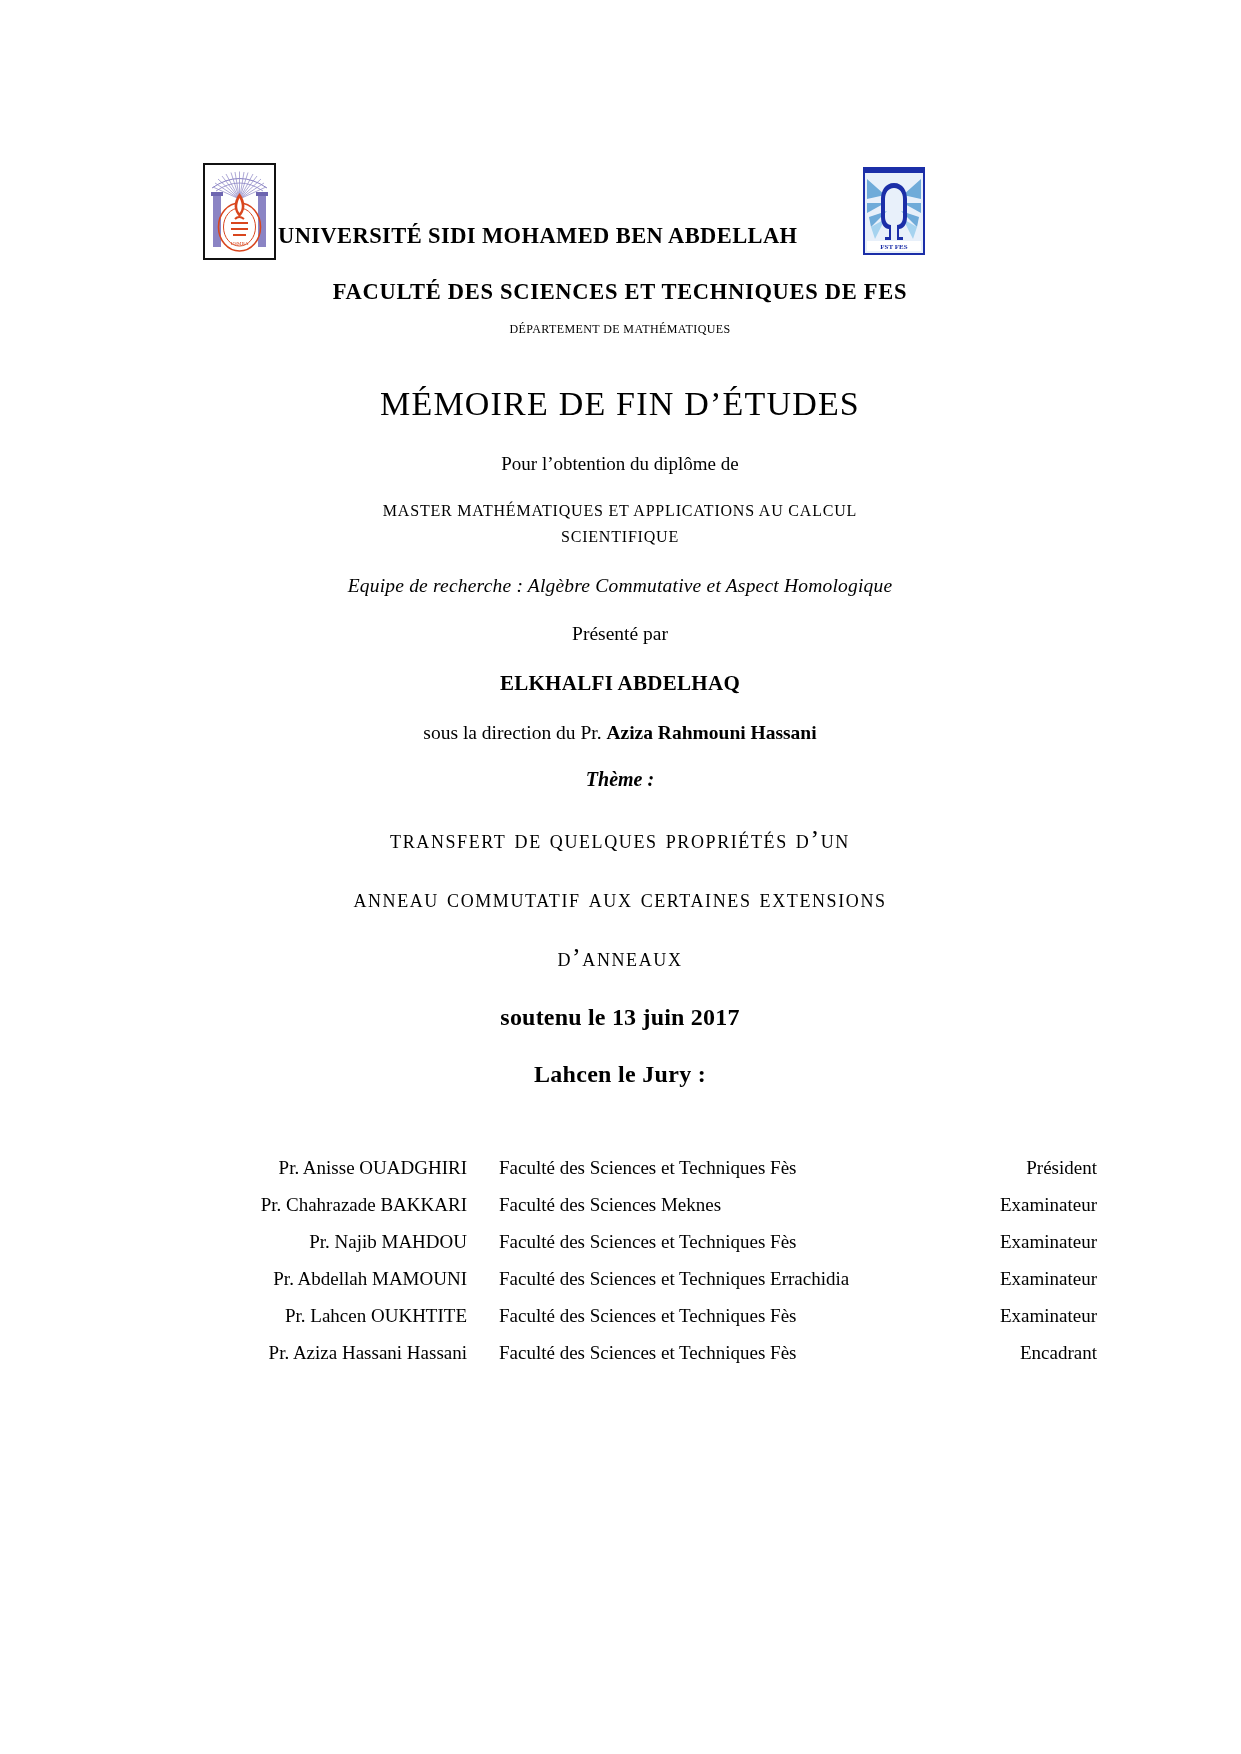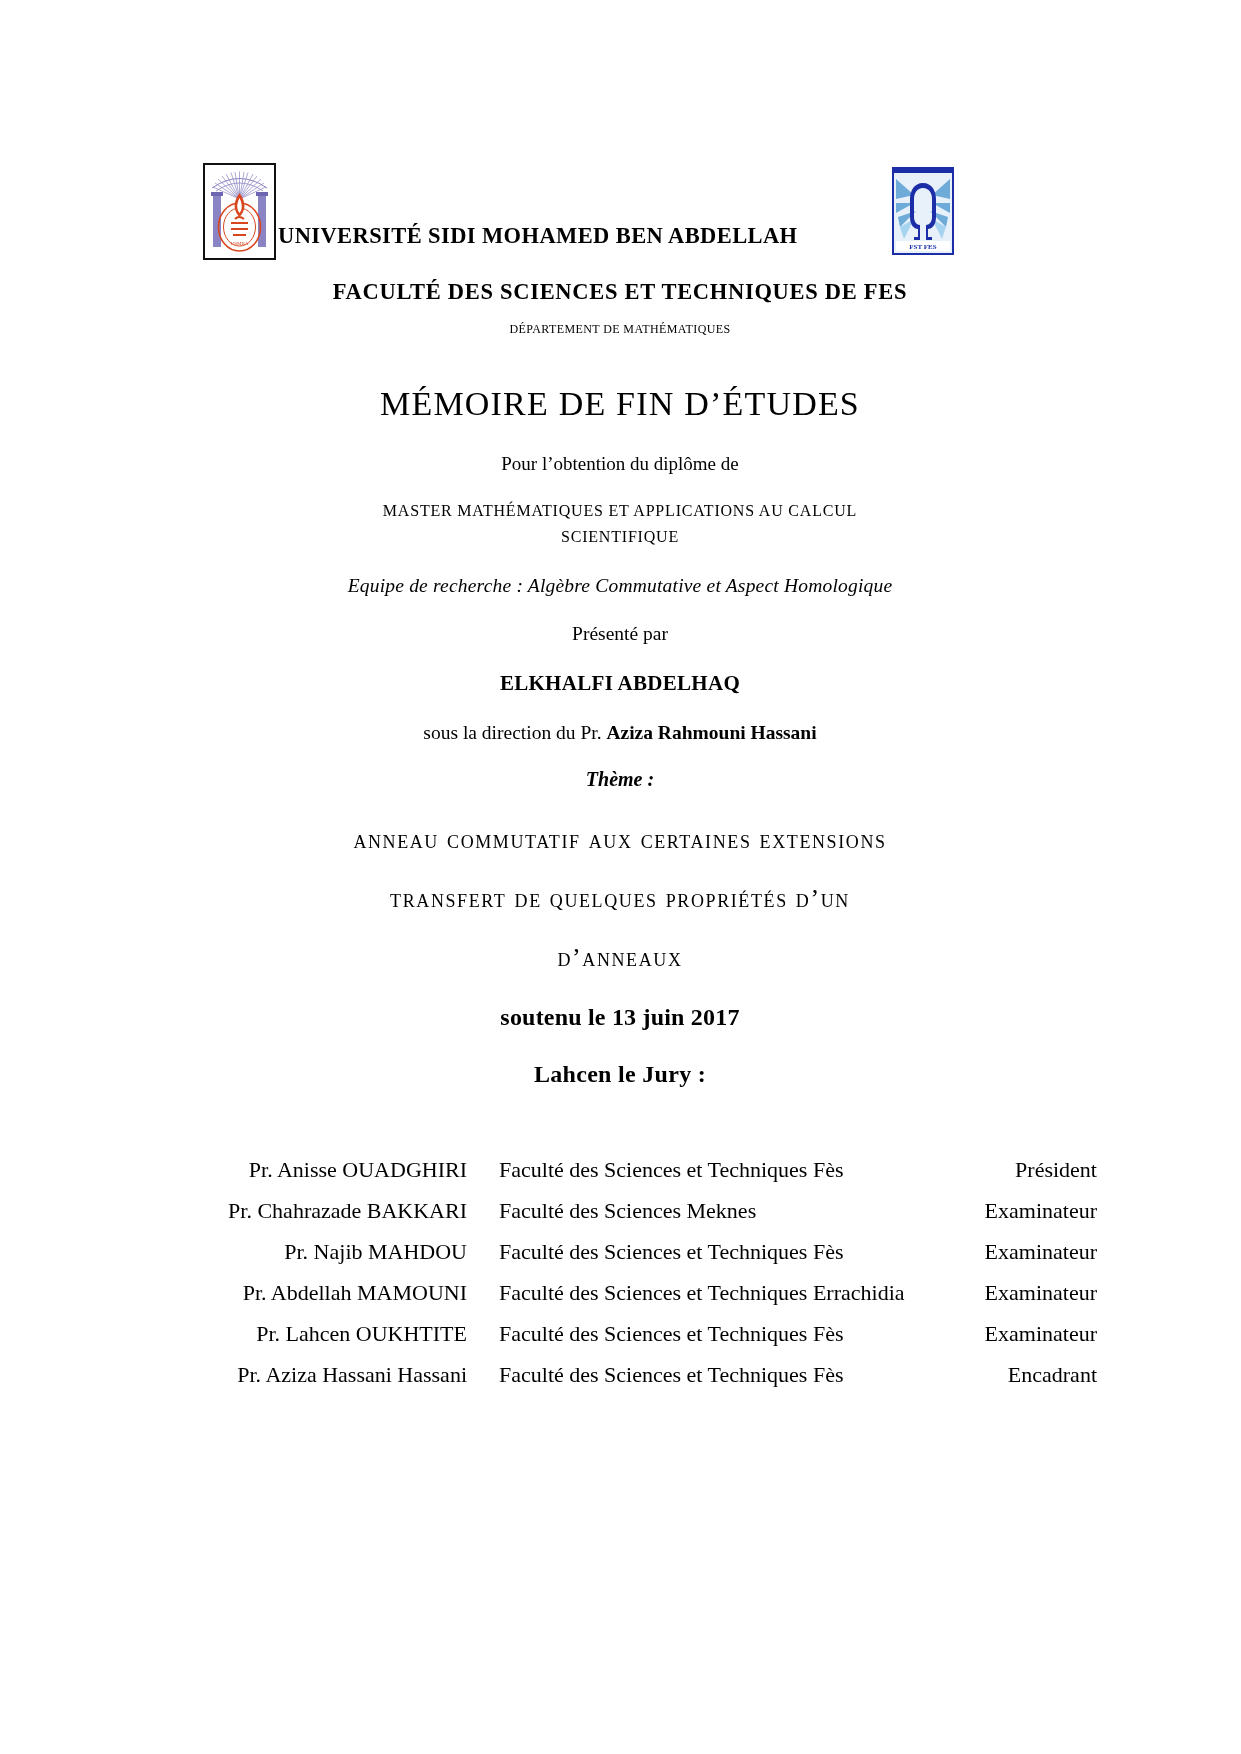--- a/index.html
+++ b/index.html
@@ -46,21 +46,21 @@
     height: 97px;
     border: 2px solid #111;
     background: #ffffff;
     box-sizing: border-box;
     overflow: hidden;
   }
   .logo-usmba svg { display: block; }
 
   .logo-fst {
     position: absolute;
-    left: 717px;
+    left: 688px;
     top: 2px;
     width: 62px;
     height: 88px;
     border: 2px solid #1b2ea8;
     background: #ec4899;
     box-sizing: border-box;
     overflow: hidden;
   }
   .logo-fst svg { display: block; }
 
@@ -170,21 +170,21 @@
     margin-top: 30px;
     letter-spacing: 0.3px;
   }
 
   
   .jury {
     margin-top: 62px;
     width: 890px;
     border-collapse: collapse;
     table-layout: fixed;
-    font-size: 22px;
+    font-size: 19px;
   }
   .jury td {
     padding: 7px 0 8px 0;
     vertical-align: baseline;
     white-space: nowrap;
   }
   .jury .c-name {
     width: 292px;
     text-align: right;
     padding-right: 0;
@@ -284,22 +284,22 @@
 
     <div class="presente-par">Présenté par</div>
 
     <div class="author">ELKHALFI ABDELHAQ</div>
 
     <div class="direction"><span>sous la direction du Pr. </span><b>Aziza Rahmouni Hassani</b></div>
 
     <div class="theme">Thème :</div>
 
     <div class="title-block">
+      <div class="title-line">Transfert de quelques propriétés d’un</div>
       <div class="title-line">anneau commutatif aux certaines extensions</div>
-      <div class="title-line">Transfert de quelques propriétés d’un</div>
       <div class="title-line">d’anneaux</div>
     </div>
 
     <div class="soutenu">soutenu le 13 juin 2017</div>
 
     <div class="devant">Lahcen le Jury :</div>
 
     <table class="jury">
       <tbody>
         <tr>

